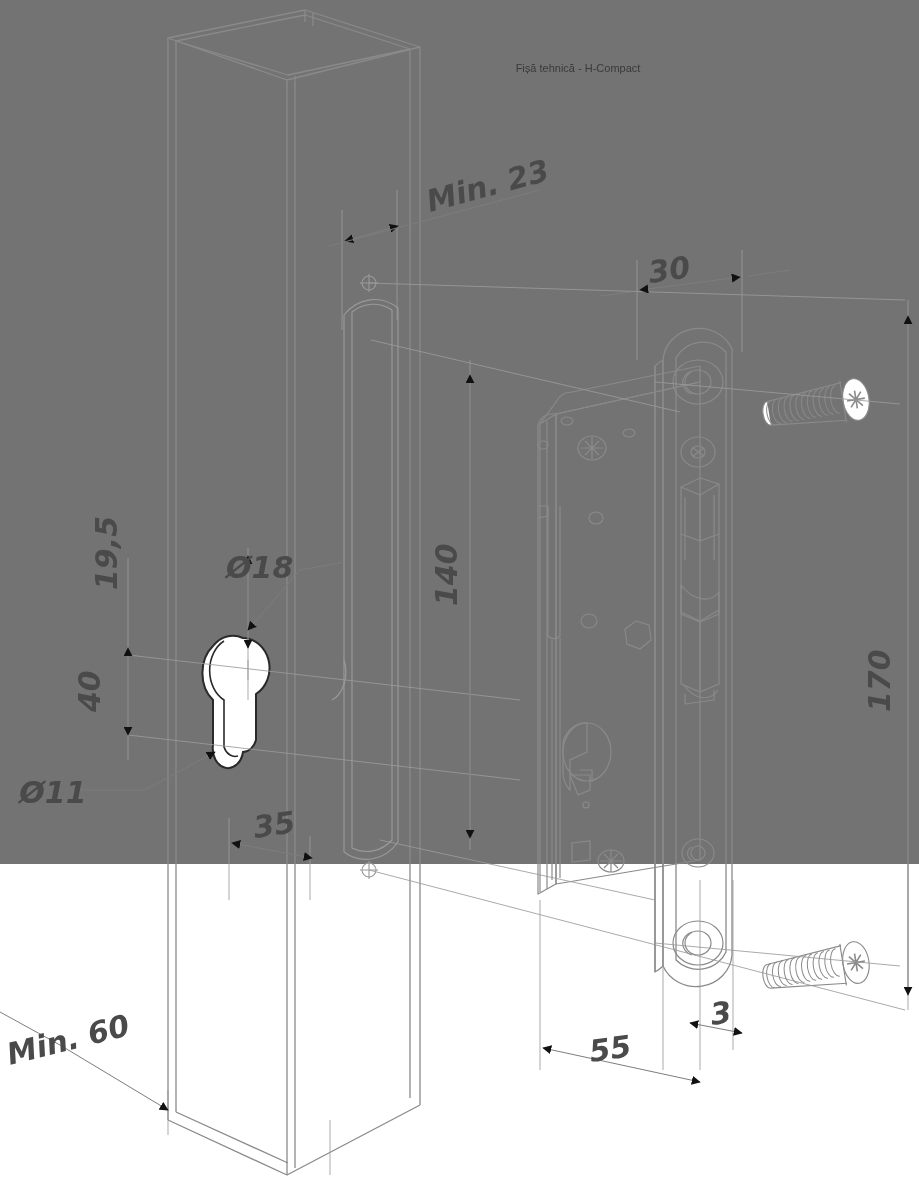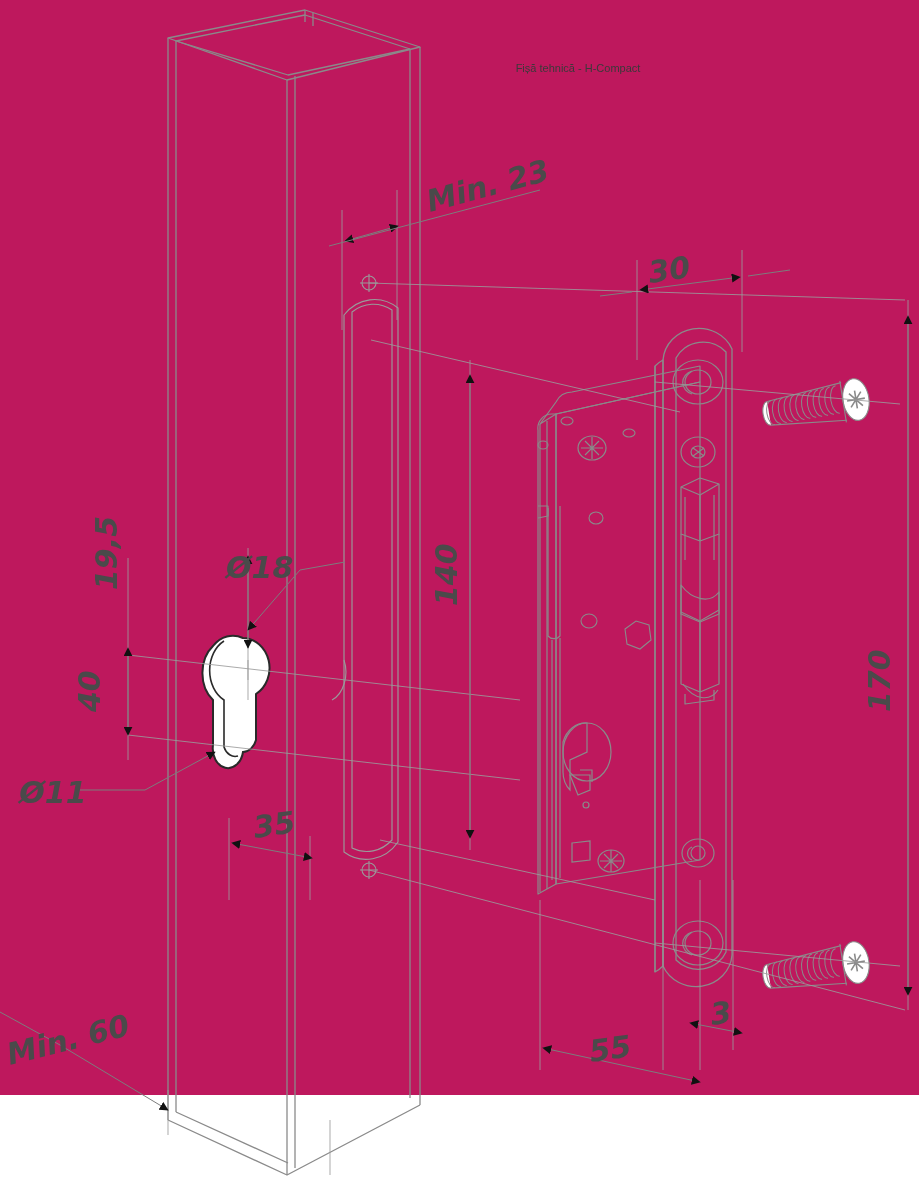--- a/index.html
+++ b/index.html
@@ -1,18 +1,18 @@
 <!DOCTYPE html>
 <html><head>
 <meta charset="utf-8">
 <style>
   html,body{margin:0;padding:0;background:#ffffff;}
   body{width:919px;height:1190px;overflow:hidden;
        font-family:"Liberation Sans","DejaVu Sans",sans-serif;}
-  #stage{position:relative;width:919px;height:1095px;background:#be185d;}
+  #stage{position:relative;width:919px;height:864px;background:#737373;}
   svg{position:absolute;left:0;top:0;}
   .ttl{font-size:11px;fill:#3a3a3a;font-family:"Liberation Sans",sans-serif;}
   .dim{font-family:"DejaVu Sans",sans-serif;font-weight:bold;font-style:italic;
        fill:#4a4a4a;font-size:30px;}
 </style>
 </head>
 <body>
 
 <div id="stage">
 

